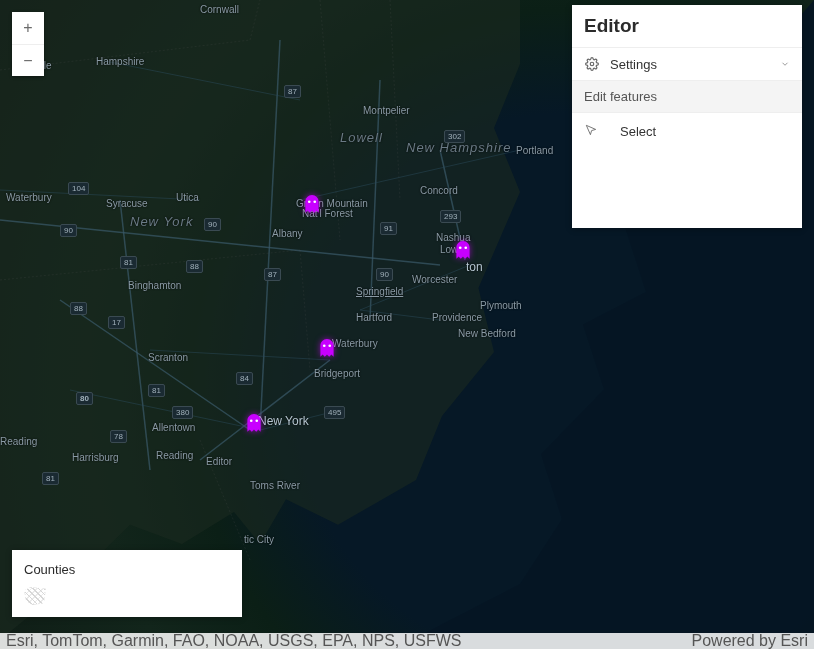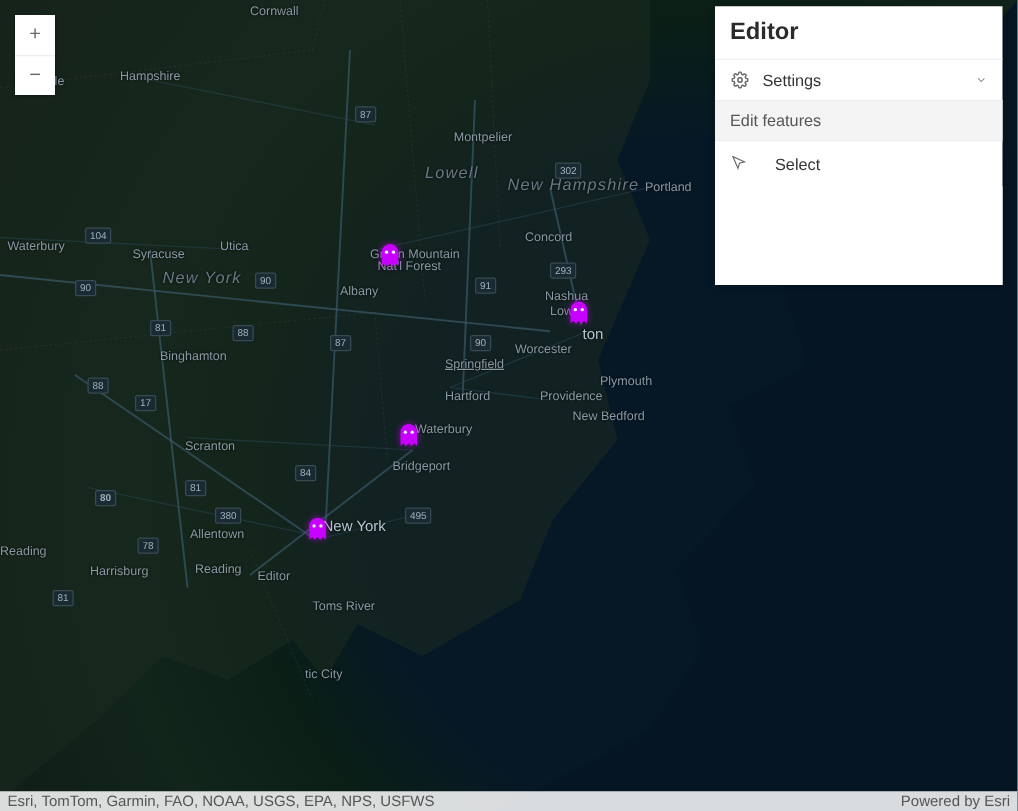--- a/index.html
+++ b/index.html
@@ -47,21 +47,21 @@
   .ghost { width:16px; height:20px; display:inline-block; }
   .ghost svg { display:block; }
   .ghost-marker { position:absolute; width:18px; height:22px; transform:translate(-50%,-100%); filter:drop-shadow(0 0 3px rgba(210,0,255,0.6)); }
 
   .hatch { width:22px; height:18px; background:
     repeating-linear-gradient(45deg, #bbb 0, #bbb 1px, transparent 1px, transparent 4px),
     repeating-linear-gradient(-45deg, #ddd 0, #ddd 1px, transparent 1px, transparent 4px);
     border:1px dashed #ccc; opacity:0.6; clip-path: polygon(0% 20%, 30% 0%, 100% 10%, 90% 90%, 40% 100%, 10% 80%); }
 
   
-  .attrib { position:absolute; left:0; right:0; bottom:0; height:16px; background:rgba(255,255,255,0.85); display:flex; justify-content:space-between; align-items:center; font-size:12px; color:#555; padding:0 6px; }
+  .attrib { position:absolute; left:0; right:0; bottom:0; height:16px; background:rgba(255,255,255,0.85); display:flex; justify-content:space-between; align-items:center; font-size:16px; color:#555; padding:0 6px; }
 </style>
 </head>
 <body>
 
 <div class="map-root">
 
   <div class="map-canvas">
     <div class="land land1"></div>
     <div class="water"></div>
     <svg class="roads" width="814" height="649" style="position:absolute;inset:0">
@@ -202,20 +202,26 @@
         <svg width="14" height="14" viewBox="0 0 24 24" fill="none" stroke="#666" stroke-width="1.5">
             <path d="M4 4l7 16 2-7 7-2z"></path>
           </svg>
       </span>
       <span>Select</span>
     </div>
     <div class="editor-body"></div>
   </div>
 
   <div class="legend-panel">
+    <div class="legend-section">
+      <div class="legend-title">Counties</div>
+      <div class="legend-swatch">
+        <div class="hatch"></div>
+      </div>
+    </div>
   </div>
 
   <div class="attrib">
     <span>Esri, TomTom, Garmin, FAO, NOAA, USGS, EPA, NPS, USFWS</span>
     <span>Powered by Esri</span>
   </div>
 
 </div>
 
 </body></html>

